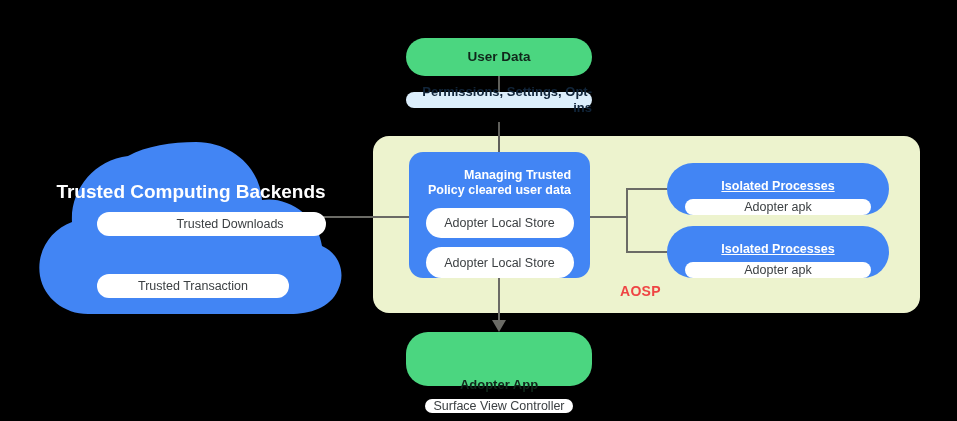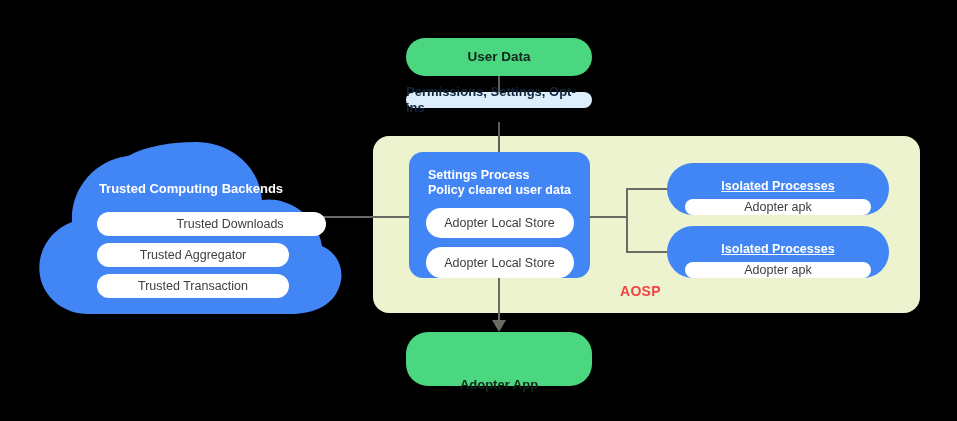--- a/index.html
+++ b/index.html
@@ -39,21 +39,21 @@
   
   .node {
     position: absolute;
     box-sizing: border-box;
     display: flex;
     flex-direction: column;
     align-items: center;
   }
   .node-title {
     font-weight: bold;
-    text-align: left;
+    text-align: right;
     line-height: 1.22;
   }
 
   
   .green {
     background: #4BD680;
     border-radius: 22px;
   }
   .green .node-title { color: #10261a; }
 
@@ -135,21 +135,21 @@
   #cloud-wrap {
     position: absolute;
     left: 36px; top: 138px;
     width: 310px; height: 176px;
   }
   .cloud-title {
     position: absolute;
     left: 0; top: 43px;
     width: 100%;
     text-align: center;
-    font-size: 13px;
+    font-size: 19px;
     font-weight: bold;
     color: #ffffff;
   }
   .cloud-pill {
     position: absolute;
     left: 61px;
     width: 192px; height: 24px;
     background: #ffffff;
     border-radius: 999px;
     display: flex;
@@ -218,40 +218,40 @@
                C 304 116 310 136 302 152
                C 294 170 274 176 254 176
                L 52 176
                C 28 176 8 160 4 138
                C 0 114 14 92 36 84
                C 34 52 58 22 92 18
                C 110 8 136 4 160 4 Z" fill="#4285F4"></path>
     </svg>
     <div class="cloud-title">Trusted Computing Backends</div>
     <div class="cloud-pill" id="cloud-pill-0">Trusted Downloads</div>
-    <div class="cloud-pill" id="cloud-pill-1">Trusted Aggregator</div>
     <div class="cloud-pill" id="cloud-pill-2">Trusted Transaction</div>
   </div>
 
   <div class="node blue" id="managing-process">
     <div class="node-title">
-      <span>Settings Process</span><br>
+      <span>Managing Trusted</span><br>
       <span>Policy cleared user data</span>
     </div>
     <div class="pill">Adopter Local Store</div>
     <div class="pill">Adopter Local Store</div>
   </div>
 
   <div class="node blue isolated" id="isolated-1">
     <div class="node-title">Isolated Processes</div>
     <div class="pill">Adopter apk</div>
   </div>
 
   <div class="node blue isolated" id="isolated-2">
     <div class="node-title">Isolated Processes</div>
     <div class="pill">Adopter apk</div>
   </div>
 
   <div class="node green" id="adopter-app">
     <div class="node-title">Adopter App</div>
+    <div class="pill">Surface View Controller</div>
   </div>
 
 </div>
 
 </body></html>

